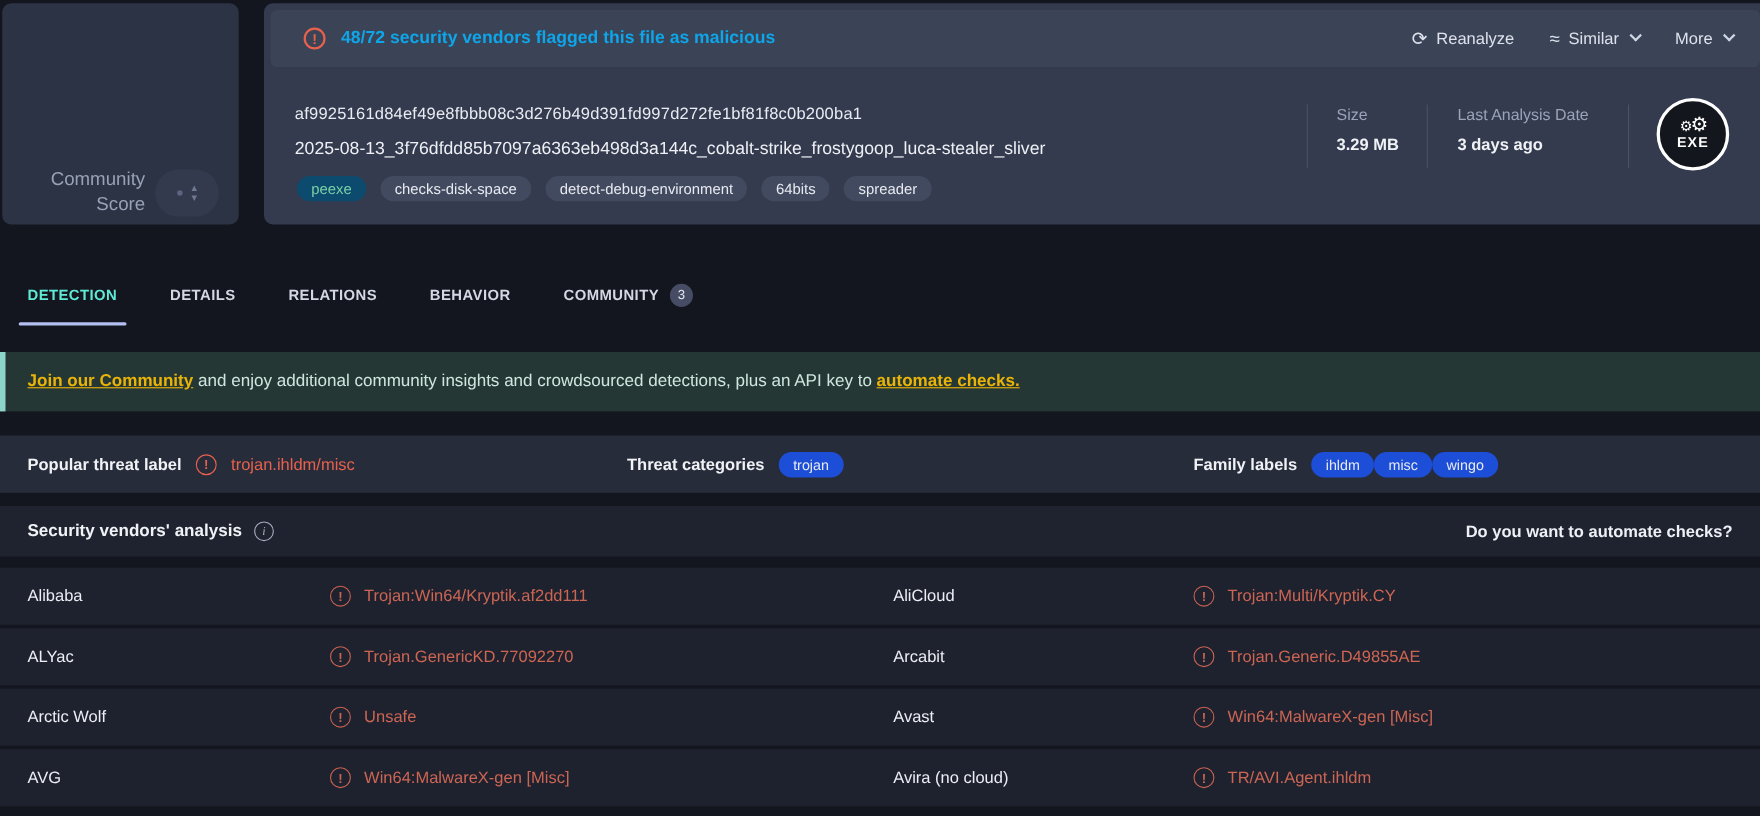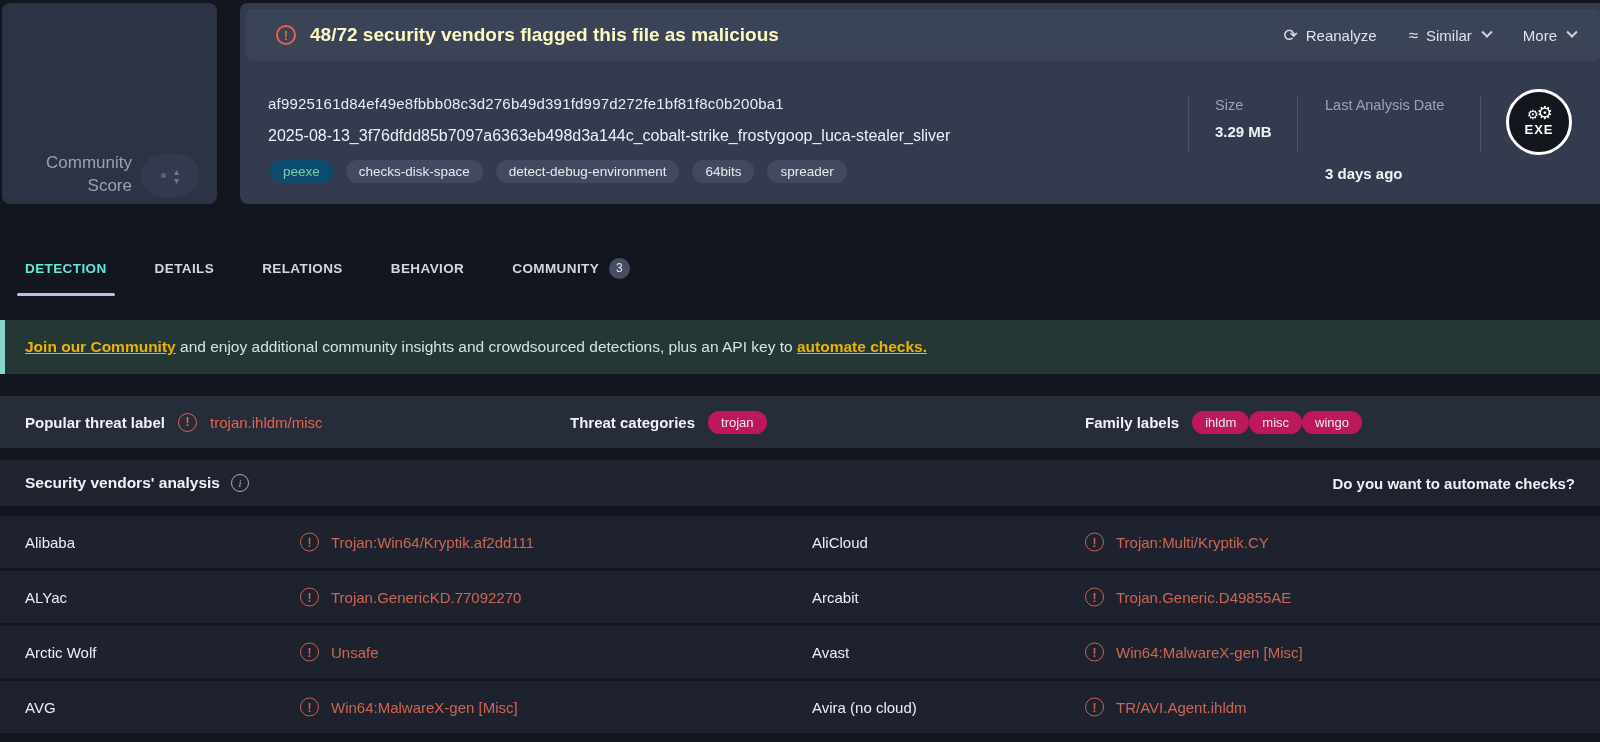--- a/index.html
+++ b/index.html
@@ -52,21 +52,21 @@
     position:absolute; left:6px; right:0; top:6px; height:52px;
     background:#3b4356; border-radius:6px;
     display:flex; align-items:center; padding:0 24px 0 30px;
   }
   .alert-left { display:flex; align-items:center; gap:14px; }
   .excl-icon {
     width:20px; height:20px; border-radius:50%; border:2px solid #e8614d;
     color:#e8614d; font-size:13px; font-weight:bold;
     display:flex; align-items:center; justify-content:center; flex:0 0 auto;
   }
-  .alert-text { color:#fef9c3; font-size:19px; font-weight:600; }
+  .alert-text { color:#0ea5e9; font-size:16px; font-weight:600; }
   .alert-spacer { flex:1; }
   .actions { display:flex; align-items:center; gap:32px; }
   .action { display:flex; align-items:center; gap:8px; color:#dde2ec; font-size:15px; cursor:pointer; }
   .action-icon { font-size:17px; line-height:17px; color:#dde2ec; }
   .chev {
     width:8px; height:8px; border-right:2px solid #cfd5e2; border-bottom:2px solid #cfd5e2;
     display:inline-block; transform:rotate(45deg) translate(-2px,-2px); margin-left:3px;
   }
   .hash-line { position:absolute; left:28px; top:92px; font-size:15px; color:#e9ecf2; letter-spacing:.2px; }
   .file-name { position:absolute; left:28px; top:124px; font-size:16px; color:#eef0f5; }
@@ -118,21 +118,21 @@
   }
   .community-banner .blink { color:#eab308; font-weight:bold; text-decoration:underline; cursor:pointer; }
 
   
   .threat-row { position:absolute; left:0; right:0; top:396px; height:52px; background:#272c3a; }
   .threat-group { position:absolute; top:0; height:100%; display:flex; align-items:center; gap:13px; }
   .threat-title { font-size:15px; font-weight:bold; color:#f0f2f6; white-space:nowrap; }
   .threat-value { font-size:15px; color:#e8614d; }
   .excl-icon.small { width:19px; height:19px; border-width:1.5px; font-size:12px; }
   .pill {
-    padding:4px 13px; border-radius:13px; background:#be185d; color:#e7eaf1;
+    padding:4px 13px; border-radius:13px; background:#1d4ed8; color:#e7eaf1;
     font-size:13px; white-space:nowrap; cursor:pointer;
   }
   .pill-set { display:flex; }
 
   
   .vendors-header {
     position:absolute; left:0; right:0; top:460px; height:46px; background:#1f2330;
     display:flex; align-items:center; justify-content:space-between; padding:0 25px;
   }
   .vh-left { display:flex; align-items:center; gap:11px; }
@@ -207,21 +207,21 @@
     <span class="tag">64bits</span>
     <span class="tag">spreader</span>
   </div>
 
   <div class="vdiv" style="left:948px;"></div>
   <div class="info-label" style="left:975px; top:94px;">Size</div>
   <div class="info-value" style="left:975px; top:120px;">3.29 MB</div>
 
   <div class="vdiv" style="left:1057px;"></div>
   <div class="info-label" style="left:1085px; top:94px;">Last Analysis Date</div>
-  <div class="info-value" style="left:1085px; top:120px;margin-top:42px;">3 days ago</div>
+  <div class="info-value" style="left:1085px; top:120px;">3 days ago</div>
 
   <div class="vdiv" style="left:1240px;"></div>
   <div class="exe-badge">
     <div class="exe-gears">⚙<span class="g2">⚙</span></div>
     <div class="exe-text">EXE</div>
   </div>
 </div>
 
 <div class="tab-bar">
   <div class="tab active">

